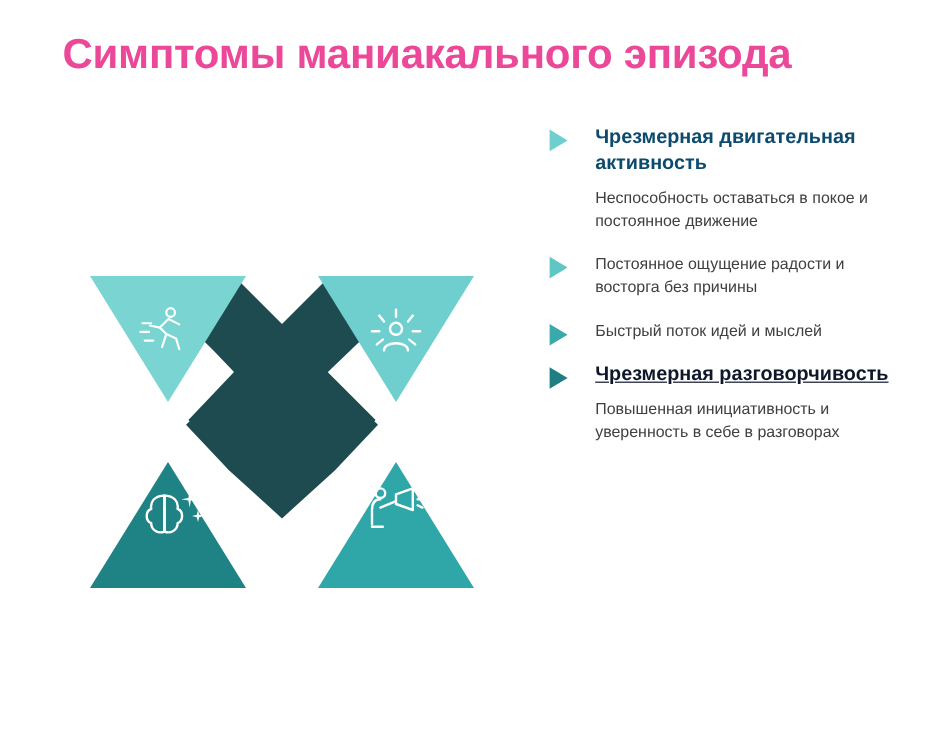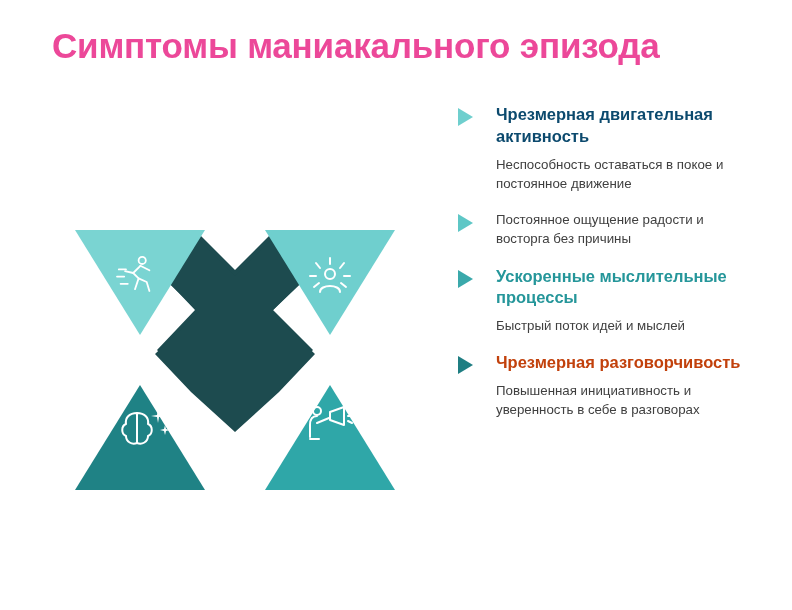--- a/index.html
+++ b/index.html
@@ -70,21 +70,21 @@
   .item-head {
     margin-left: 38px;
     font-size: 16.5px;
     font-weight: bold;
     line-height: 1.32;
     color: #3bb3b2;
   }
   .item.c1 .item-head { color: #0c4a6e; }
   .item.c2 .item-head { color: #35a9ab; }
   .item.c3 .item-head { color: #25969a; }
-  .item.c4 .item-head { color: #c2410c; }
+  .item.c4 .item-head { color: #0f172a; text-decoration: underline; }
 
   .item-body {
     margin-left: 38px;
     margin-top: 7px;
     font-size: 13.3px;
     line-height: 1.45;
     color: #404040;
   }
 </style>
 </head>
@@ -162,21 +162,20 @@
       <div class="item-body">Неспособность оставаться в покое и постоянное движение</div>
     </div>
 
     <div class="item c2">
       <span class="arrow"></span>
       <div class="item-body">Постоянное ощущение радости и восторга без причины</div>
     </div>
 
     <div class="item c3">
       <span class="arrow"></span>
-      <div class="item-head">Ускоренные мыслительные процессы</div>
       <div class="item-body">Быстрый поток идей и мыслей</div>
     </div>
 
     <div class="item c4">
       <span class="arrow"></span>
       <div class="item-head">Чрезмерная разговорчивость</div>
       <div class="item-body">Повышенная инициативность и уверенность в себе в разговорах</div>
     </div>
 
   </div>

